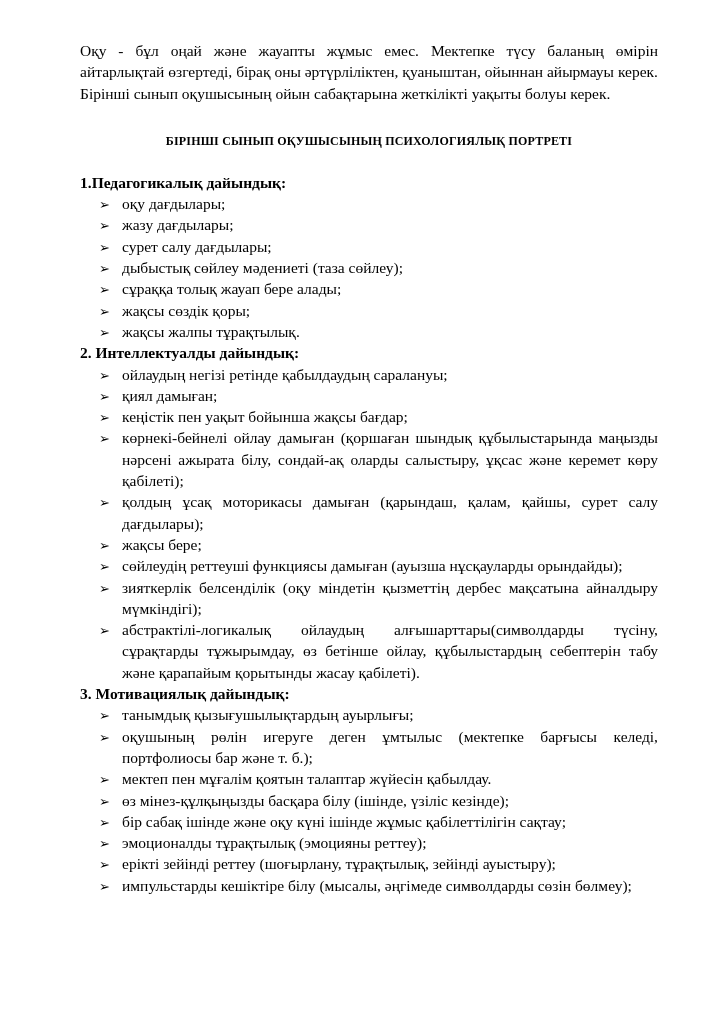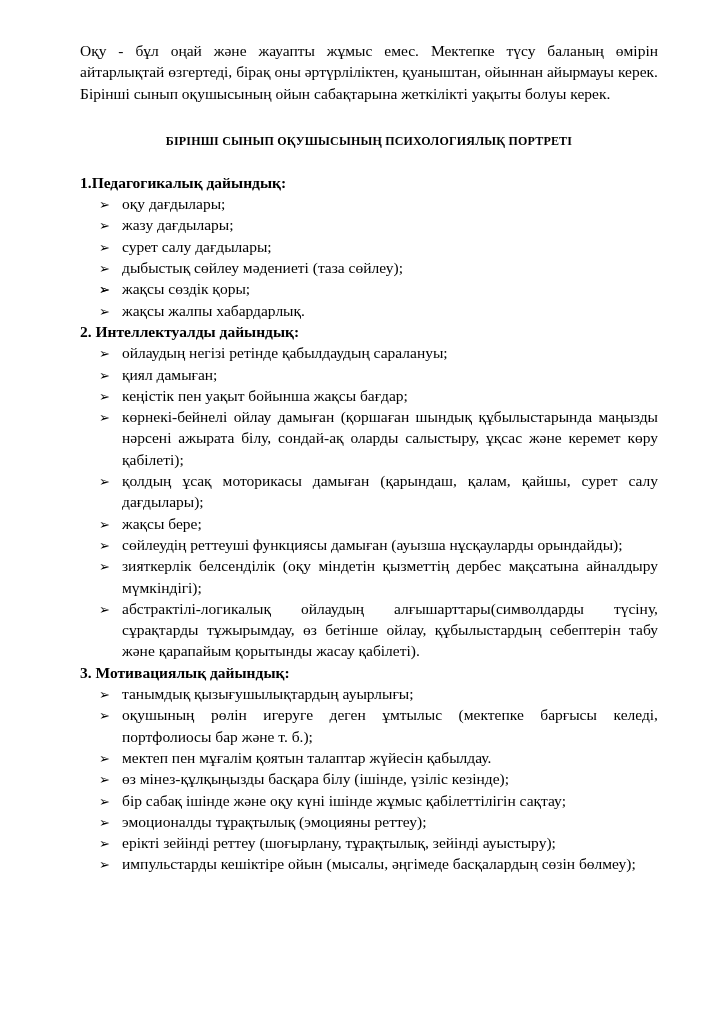--- a/index.html
+++ b/index.html
@@ -79,30 +79,31 @@
     <span>сурет салу дағдылары;</span>
   </div>
 
   <div class="list-item">
     <span class="bullet">➢</span>
     <span>дыбыстық сөйлеу мәдениеті (таза сөйлеу);</span>
   </div>
 
   <div class="list-item">
     <span class="bullet">➢</span>
+    <span>сұраққа толық жауап бере алады;</span>
   </div>
 
   <div class="list-item">
     <span class="bullet">➢</span>
     <span>жақсы сөздік қоры;</span>
   </div>
 
   <div class="list-item">
     <span class="bullet">➢</span>
-    <span>жақсы жалпы хабардарлық.</span>
+    <span>жақсы жалпы тұрақтылық.</span>
   </div>
 </div>
   </div>
 
   <div class="section">
     <div class="section-heading">2. Интеллектуалды дайындық:</div>
     <div class="section-items">
   <div class="list-item">
     <span class="bullet">➢</span>
     <span>ойлаудың негізі ретінде қабылдаудың саралануы;</span>
@@ -187,18 +188,18 @@
     <span>эмоционалды тұрақтылық (эмоцияны реттеу);</span>
   </div>
 
   <div class="list-item">
     <span class="bullet">➢</span>
     <span>ерікті зейінді реттеу (шоғырлану, тұрақтылық, зейінді ауыстыру);</span>
   </div>
 
   <div class="list-item">
     <span class="bullet">➢</span>
-    <span>импульстарды кешіктіре ойын (мысалы, әңгімеде басқалардың сөзін бөлмеу);</span>
+    <span>импульстарды кешіктіре білу (мысалы, әңгімеде символдарды сөзін бөлмеу);</span>
   </div>
 </div>
   </div>
 </div>
 </div>
 
 </body></html>

